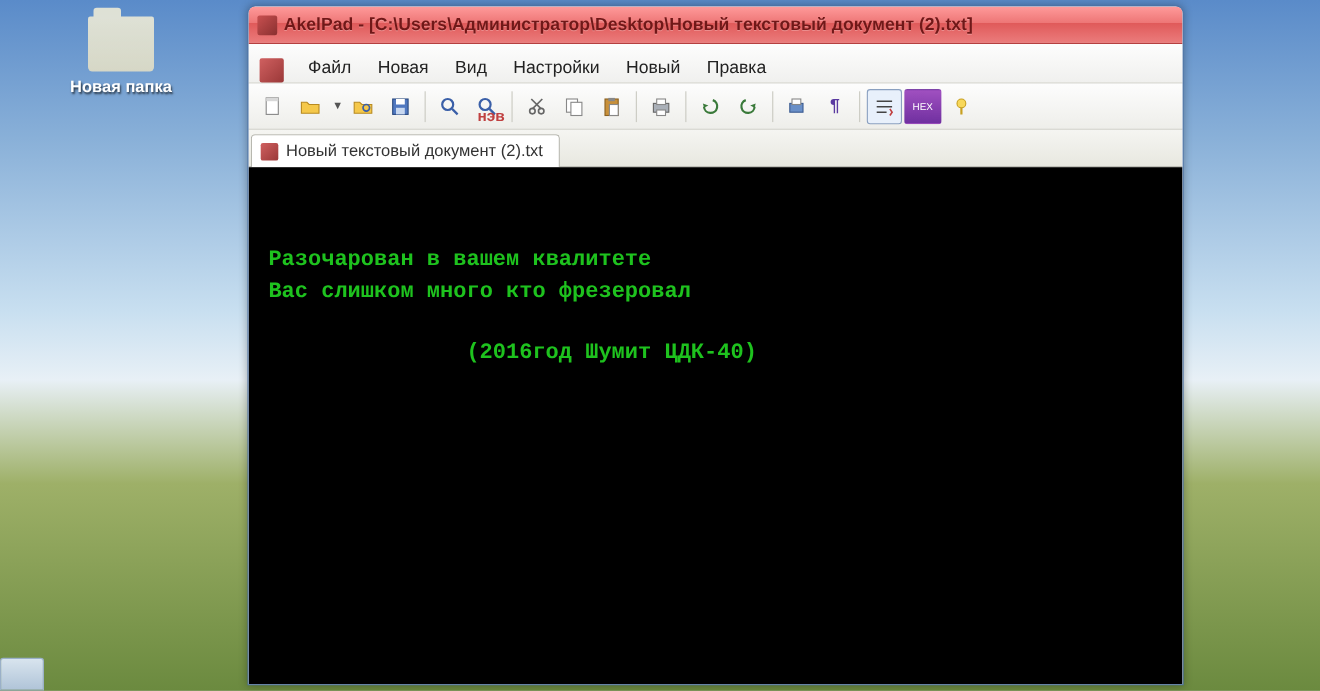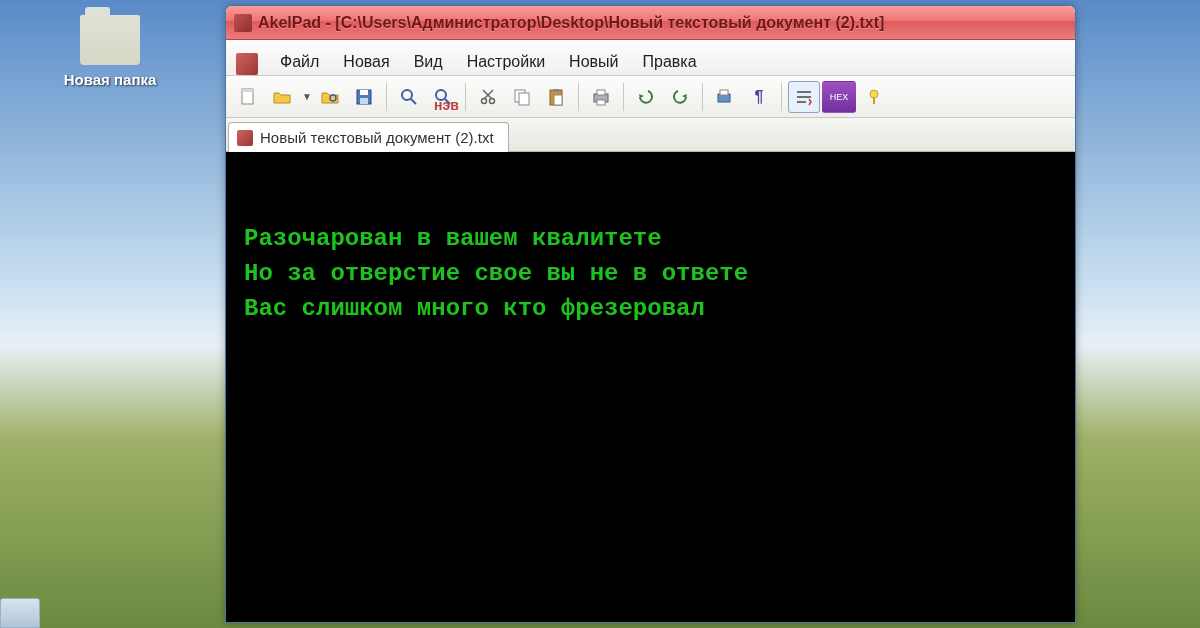--- a/index.html
+++ b/index.html
@@ -139,21 +139,21 @@
     width: 16px; height: 16px;
     background: linear-gradient(135deg, #d06060, #9a3838);
     border-radius: 2px;
   }
   .editor {
     position: absolute;
     top: 146px; left: 0; right: 0; bottom: 0;
     background: #000;
     color: #1ec21e;
     font-family: "Consolas", "Courier New", monospace;
-    font-size: 24px;
+    font-size: 20px;
     padding: 70px 0 0 18px;
     white-space: pre;
     line-height: 1.45;
     font-weight: bold;
   }
   .editor #sig-line { padding-left: 180px; margin-top: 26px; }
   .taskbar-fragment {
     position: absolute;
     bottom: 0; left: 0;
     width: 40px; height: 30px;
@@ -301,15 +301,15 @@
     </div>
   </div>
 
   <div class="tabbar">
     <div class="tab">
       <div class="tab-icon"></div>
       <span>Новый текстовый документ (2).txt</span>
     </div>
   </div>
 
-  <div class="editor"><div>Разочарован в вашем квалитете</div><div>Но за отверстие свое вы не в ответе</div><div>Вас слишком много кто фрезеровал</div></div>
+  <div class="editor"><div>Разочарован в вашем квалитете</div><div>Вас слишком много кто фрезеровал</div><div id="sig-line">(2016год Шумит ЦДК-40)</div></div>
 
 </div>
 
 </body></html>

